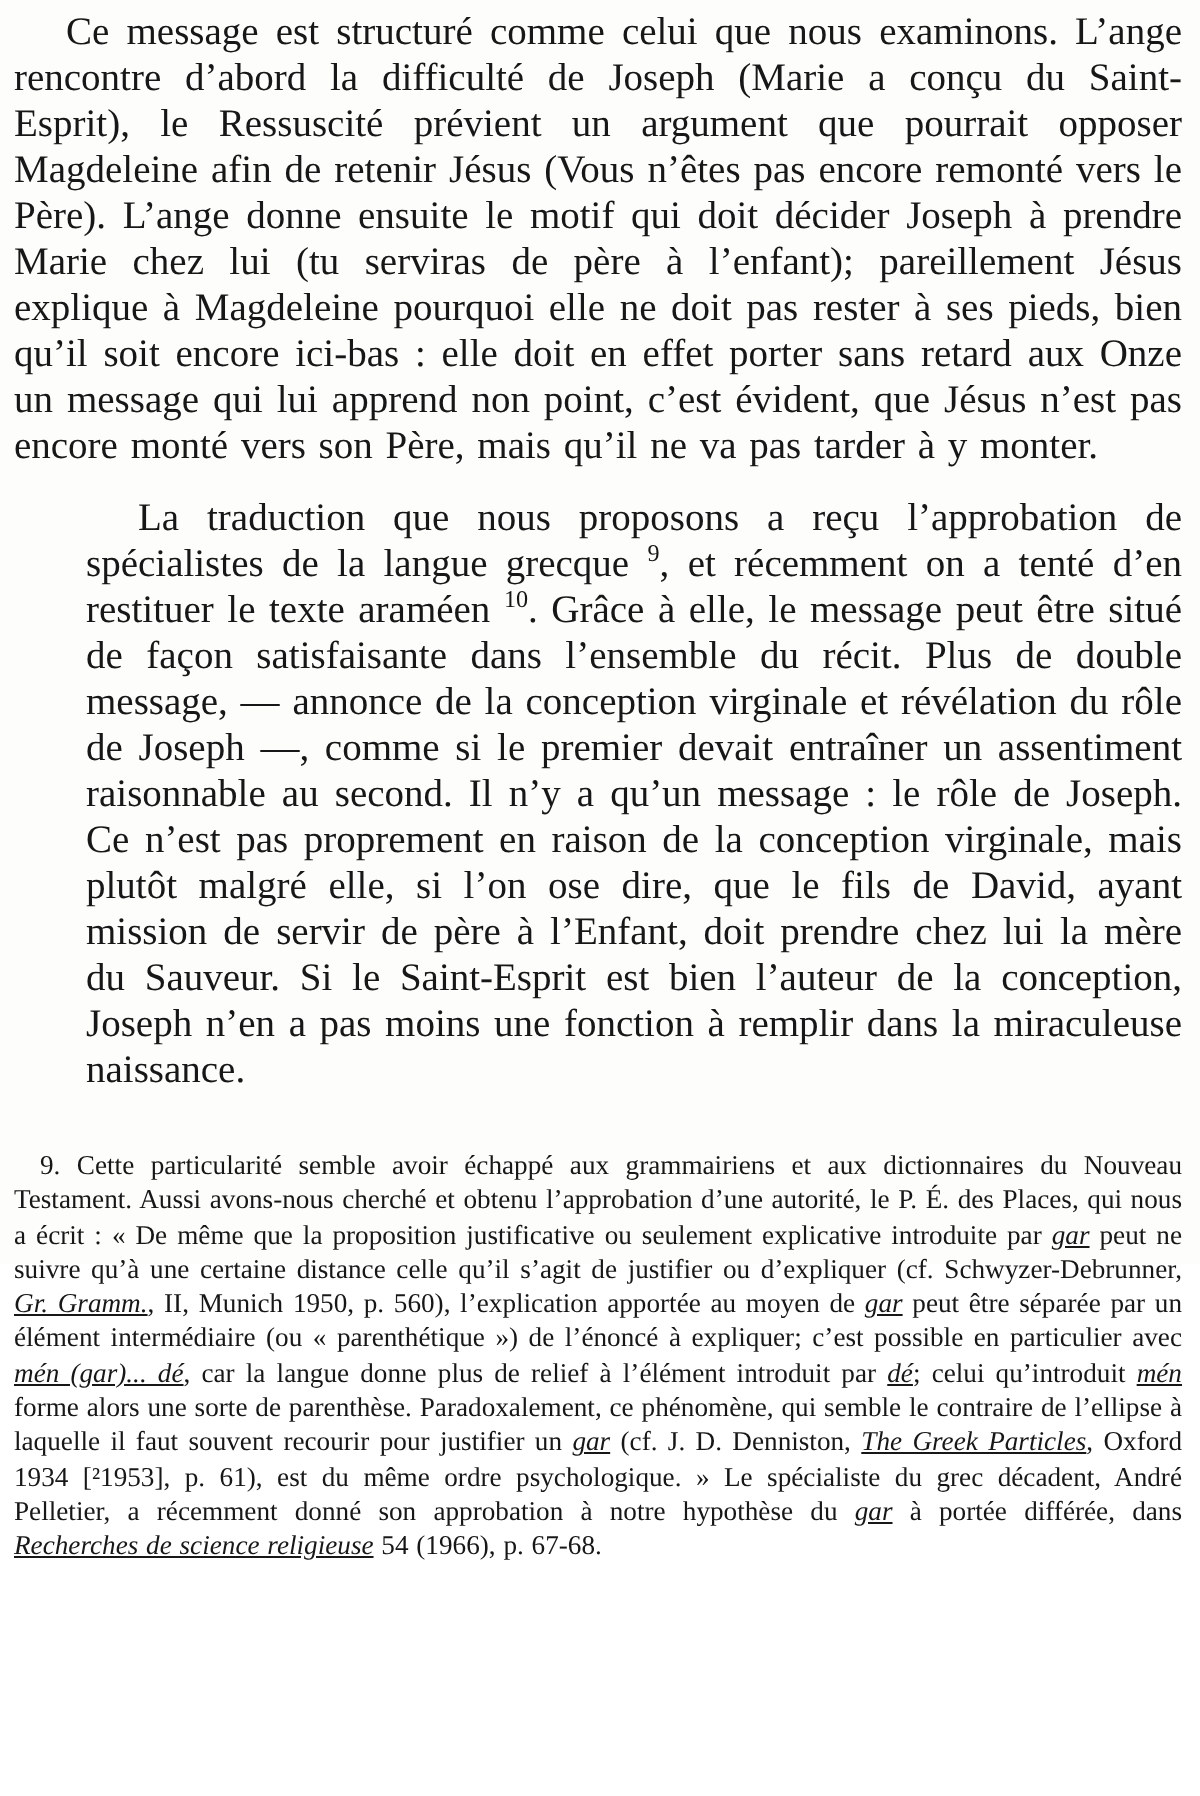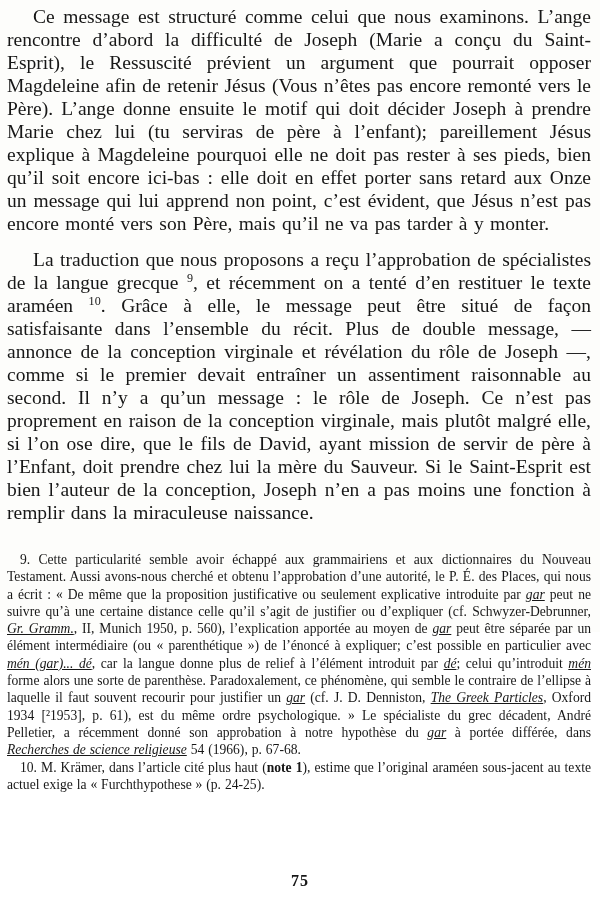--- a/index.html
+++ b/index.html
@@ -23,20 +23,21 @@
   .body-para {
     margin: 0;
     font-size: 19.5px;
     line-height: 23px;
     text-align: justify;
     text-indent: 26px;
     word-spacing: 1.5px;
   }
   .body-para + .body-para {
     margin-top: 13px;
+    margin-left: 36px;
   }
   .body-para sup, .footnote sup {
     font-size: 0.62em;
     line-height: 0;
     vertical-align: super;
   }
   .footnotes {
     margin-top: 27px;
   }
   .footnote {
@@ -67,20 +68,16 @@
 
 <div class="page">
 
   <main class="body-text">
     <p class="body-para">Ce message est structuré comme celui que nous examinons. L’ange rencontre d’abord la difficulté de Joseph (Marie a conçu du Saint-Esprit), le Ressuscité prévient un argument que pourrait opposer Magdeleine afin de retenir Jésus (Vous n’êtes pas encore remonté vers le Père). L’ange donne ensuite le motif qui doit décider Joseph à prendre Marie chez lui (tu serviras de père à l’enfant); pareillement Jésus explique à Magdeleine pourquoi elle ne doit pas rester à ses pieds, bien qu’il soit encore ici-bas : elle doit en effet porter sans retard aux Onze un message qui lui apprend non point, c’est évident, que Jésus n’est pas encore monté vers son Père, mais qu’il ne va pas tarder à y monter.</p>
     <p class="body-para"><span>La traduction que nous proposons a reçu l’approbation de spécialistes de la langue grecque </span><sup>9</sup><span>, et récemment on a tenté d’en restituer le texte araméen </span><sup>10</sup><span>. Grâce à elle, le message peut être situé de façon satisfaisante dans l’ensemble du récit. Plus de double message, — annonce de la conception virginale et révélation du rôle de Joseph —, comme si le premier devait entraîner un assentiment raisonnable au second. Il n’y a qu’un message : le rôle de Joseph. Ce n’est pas proprement en raison de la conception virginale, mais plutôt malgré elle, si l’on ose dire, que le fils de David, ayant mission de servir de père à l’Enfant, doit prendre chez lui la mère du Sauveur. Si le Saint-Esprit est bien l’auteur de la conception, Joseph n’en a pas moins une fonction à remplir dans la miraculeuse naissance.</span></p>
   </main>
 
   <section class="footnotes">
     <p class="footnote"><span>9. Cette particularité semble avoir échappé aux grammairiens et aux dictionnaires du Nouveau Testament. Aussi avons-nous cherché et obtenu l’approbation d’une autorité, le P. É. des Places, qui nous a écrit : « De même que la proposition justificative ou seulement explicative introduite par </span><span class="it">gar</span><span> peut ne suivre qu’à une certaine distance celle qu’il s’agit de justifier ou d’expliquer (cf. Schwyzer-Debrunner, </span><span class="it">Gr. Gramm.</span><span>, II, Munich 1950, p. 560), l’explication apportée au moyen de </span><span class="it">gar</span><span> peut être séparée par un élément intermédiaire (ou « parenthétique ») de l’énoncé à expliquer; c’est possible en particulier avec </span><span class="it">mén (gar)... dé</span><span>, car la langue donne plus de relief à l’élément introduit par </span><span class="it">dé</span><span>; celui qu’introduit </span><span class="it">mén</span><span> forme alors une sorte de parenthèse. Paradoxalement, ce phénomène, qui semble le contraire de l’ellipse à laquelle il faut souvent recourir pour justifier un </span><span class="it">gar</span><span> (cf. J. D. Denniston, </span><span class="it">The Greek Particles</span><span>, Oxford 1934 [²1953], p. 61), est du même ordre psychologique. » Le spécialiste du grec décadent, André Pelletier, a récemment donné son approbation à notre hypothèse du </span><span class="it">gar</span><span> à portée différée, dans </span><span class="it">Recherches de science religieuse</span><span> 54 (1966), p. 67-68.</span></p>
-    <p class="footnote"><span>10. M. Krämer, dans l’article cité plus haut (</span><span class="b">note 1</span><span>), estime que l’original araméen sous-jacent au texte actuel exige la « Furchthypothese » (p. 24-25).</span></p>
   </section>
 
-  <footer class="page-footer">
-    <span class="page-number">75</span>
-  </footer>
 
 </div>
 
 </body></html>

